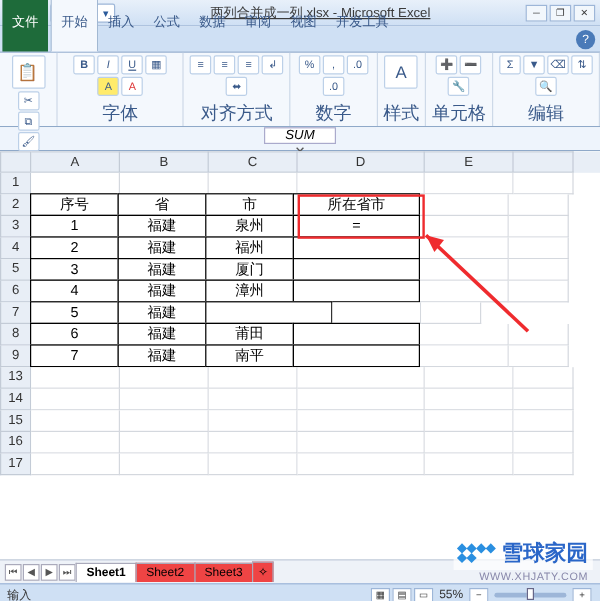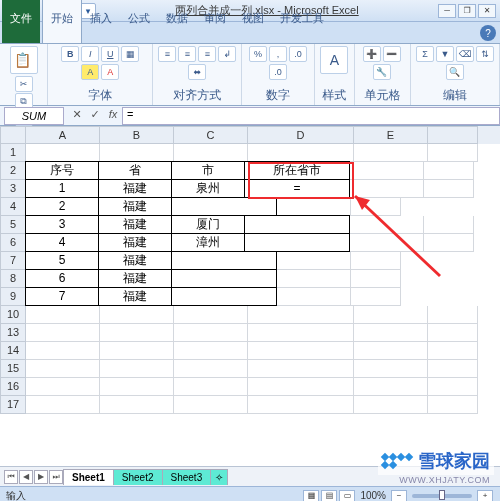--- a/index.html
+++ b/index.html
@@ -14,40 +14,40 @@
   .tabs { height: 22px; background: #cfe0f4; display: flex; align-items: flex-end; font-size: 11px; padding-left: 2px; border-bottom: 1px solid #8fa9c9; }
   .tab { padding: 17px 8px; color: #3a5a8a; cursor: pointer; }
   .tab.file { background: #1e6b3a; color: #fff; border-radius: 2px 2px 0 0; margin-right: 2px; }
   .tab.active { background: #f4f8fd; border: 1px solid #8fa9c9; border-bottom: none; border-radius: 2px 2px 0 0; }
   .infobtn { margin-left: auto; width: 16px; height: 16px; border-radius: 50%; background: #4a7ab8; color: #fff; font-size: 10px; display: flex; align-items: center; justify-content: center; margin-right: 4px; margin-bottom: 2px;}
   .ribbon { height: 62px; background: #f4f8fd; border-bottom: 1px solid #8fa9c9; display: flex; font-size: 10px; }
   .rgroup { border-right: 1px solid #cdd9e8; padding: 2px 4px 0 4px; display: flex; flex-direction: column; align-items: center; min-width: 46px; }
   .rgroup .icons { flex: 1; display: flex; flex-wrap: wrap; gap: 2px; align-content: flex-start; justify-content: center; width: 100%;}
   .ribtn { width: 18px; height: 16px; border: 1px solid #bcd0e8; background: #fff; border-radius: 2px; font-size: 9px; display: flex; align-items: center; justify-content: center; color: #3a5a8a;}
   .ribtn.big { width: 28px; height: 28px; font-size: 14px;}
-  .rgroup .glabel { font-size: 12px; color: #3a5a8a; padding: 1px 0; }
-  .formula-bar { height: 20px; background: #eef4fc; border-bottom: 1px solid #8fa9c9; display: flex; align-items: center; font-size: 11px; }
+  .rgroup .glabel { font-size: 15px; color: #3a5a8a; padding: 1px 0; }
+  .formula-bar { height: 20px; background: #eef4fc; border-bottom: 1px solid #8fa9c9; display: flex; align-items: center; font-size: 11px; flex-direction: column; }
   .namebox { width: 60px; height: 18px; border: 1px solid #aac; background: #fff; margin: 0 4px; padding: 0 4px; display: flex; align-items: center; justify-content: center; font-style: italic;}
   .fbtn { width: 18px; height: 16px; text-align: center; color: #555; cursor: pointer;}
   .fx-input { flex: 1; height: 18px; border: 1px solid #aac; background: #fff; padding: 0 4px; }
   .sheet-area { position: relative; height: 340px; overflow: hidden; background: #fff;}
   .colheaders { display: flex; height: 18px; background: #e8eef6; font-size: 11px; }
   .corner { width: 26px; border: 1px solid #c3cbd6; background: #e8eef6;}
   .ch { border: 1px solid #c3cbd6; border-left: none; text-align: center; line-height: 16px; color: #333;}
   .rows { display: flex; flex-direction: column; }
   .row { display: flex; height: 18px; }
   .rh { width: 26px; border: 1px solid #c3cbd6; border-top: none; background: #e8eef6; text-align: center; font-size: 11px; line-height: 17px; color: #333;}
   .cell { border-right: 1px solid #d4d8de; border-bottom: 1px solid #d4d8de; font-size: 12px; line-height: 17px; text-align: center; background: #fff; overflow: hidden; white-space: nowrap;}
   .cell.bordered { border: 1px solid #000 !important; margin: -1px 0 0 -1px; }
   .col-A { width: 74px; } .col-B { width: 74px; } .col-C { width: 74px; } .col-D { width: 106px; } .col-E { width: 74px; } .col-F{width:50px;}
   .active-outline { position: absolute; border: 2px solid #ef2b2e; pointer-events: none; }
   .arrow-svg { position: absolute; pointer-events: none; }
   .sheet-tabs { height: 20px; background: #eef2f8; border-top: 1px solid #b9c4d4; display: flex; align-items: center; font-size: 10px; padding-left: 4px; gap: 0; }
   .navbtn { width: 14px; height: 14px; border: 1px solid #aab; margin-right: 1px; display: flex; align-items: center; justify-content: center; font-size: 8px; color: #555; background: #fff;}
-  .stab { padding: 2px 8px; border: 1px solid #aab; border-bottom: none; background: #5eead4; margin-left: -1px; }
+  .stab { padding: 2px 8px; border: 1px solid #aab; border-bottom: none; background: #ef4444; margin-left: -1px; }
   .stab.active { background: #fff; font-weight: bold; }
   .status { height: 18px; background: #cfe0f4; border-top: 1px solid #9db6d8; display: flex; align-items: center; font-size: 10px; padding: 0 6px; color: #333;}
   .status .spacer { flex: 1; }
   .zoombtn { width: 16px; height: 12px; border: 1px solid #9db6d8; background: #fff; margin: 0 1px; font-size: 8px; display: flex; align-items: center; justify-content: center;}
   .slider { width: 60px; height: 4px; background: #9db6d8; margin: 0 4px; position: relative; border-radius: 2px;}
   .slider .thumb { position: absolute; width: 6px; height: 10px; background: #fff; border: 1px solid #668; top: -4px; left: 27px;}
   .watermark { position: absolute; right: 6px; bottom: 26px; display: flex; align-items: center; gap: 6px; font-size: 18px; font-weight: bold; color: #2a66c8; background: rgba(255,255,255,0.7); padding: 2px 4px;}
   .watermark .logo { width: 30px; height: 24px; display: flex; flex-wrap: wrap; gap: 2px; align-content: center;}
   .watermark .sq { width: 6px; height: 6px; background: #2a8fe0; transform: rotate(45deg);}
   .wm-url { position: absolute; right: 10px; bottom: 16px; font-size: 9px; color: #88a; letter-spacing: 0.5px; z-index: 5;}
@@ -200,20 +200,21 @@
         <div class="cell col-B bordered">福建</div>
         <div class="cell col-C bordered">泉州</div>
         <div class="cell col-D bordered">=</div>
         <div class="cell col-E"></div>
         <div class="cell col-F"></div>
       </div>
       <div class="row">
         <div class="rh">4</div>
         <div class="cell col-A bordered">2</div>
         <div class="cell col-B bordered">福建</div>
+        <div class="cell col-C bordered">福州</div>
         <div class="cell col-D bordered"></div>
         <div class="cell col-E"></div>
         <div class="cell col-F"></div>
       </div>
       <div class="row">
         <div class="rh">5</div>
         <div class="cell col-A bordered">3</div>
         <div class="cell col-B bordered">福建</div>
         <div class="cell col-C bordered">厦门</div>
         <div class="cell col-D bordered"></div>
@@ -234,38 +235,31 @@
         <div class="cell col-A bordered">5</div>
         <div class="cell col-B bordered">福建</div>
         <div class="cell col-D bordered"></div>
         <div class="cell col-E"></div>
         <div class="cell col-F"></div>
       </div>
       <div class="row">
         <div class="rh">8</div>
         <div class="cell col-A bordered">6</div>
         <div class="cell col-B bordered">福建</div>
+        <div class="cell col-C bordered">莆田</div>
         <div class="cell col-D bordered"></div>
         <div class="cell col-E"></div>
         <div class="cell col-F"></div>
       </div>
       <div class="row">
         <div class="rh">9</div>
         <div class="cell col-A bordered">7</div>
         <div class="cell col-B bordered">福建</div>
-        <div class="cell col-D bordered"></div>
-        <div class="cell col-E"></div>
-        <div class="cell col-F"></div>
-      </div>
-      <div class="row">
-        <div class="rh">10</div>
-        <div class="cell col-A"></div>
-        <div class="cell col-B"></div>
-        <div class="cell col-C"></div>
-        <div class="cell col-D"></div>
+        <div class="cell col-C bordered">南平</div>
+        <div class="cell col-D bordered"></div>
         <div class="cell col-E"></div>
         <div class="cell col-F"></div>
       </div>
       <div class="row">
         <div class="rh">13</div>
         <div class="cell col-A"></div>
         <div class="cell col-B"></div>
         <div class="cell col-C"></div>
         <div class="cell col-D"></div>
         <div class="cell col-E"></div>
@@ -327,21 +321,21 @@
   <div class="stab">Sheet3</div>
   <div class="stab" style="width:18px;padding:2px 0;text-align:center">✧</div>
 </div>
 
 <div class="status">
   <span>输入</span>
   <div class="spacer"></div>
   <div class="zoombtn">▦</div>
   <div class="zoombtn">▤</div>
   <div class="zoombtn">▭</div>
-  <span style="margin:0 4px">100%</span>
+  <span style="margin:0 4px">55%</span>
   <div class="zoombtn">−</div>
   <div class="slider">
       <div class="thumb"></div>
     </div>
   <div class="zoombtn">+</div>
 </div>
 
 <div class="watermark">
   <div class="logo">
     <div class="sq"></div>

